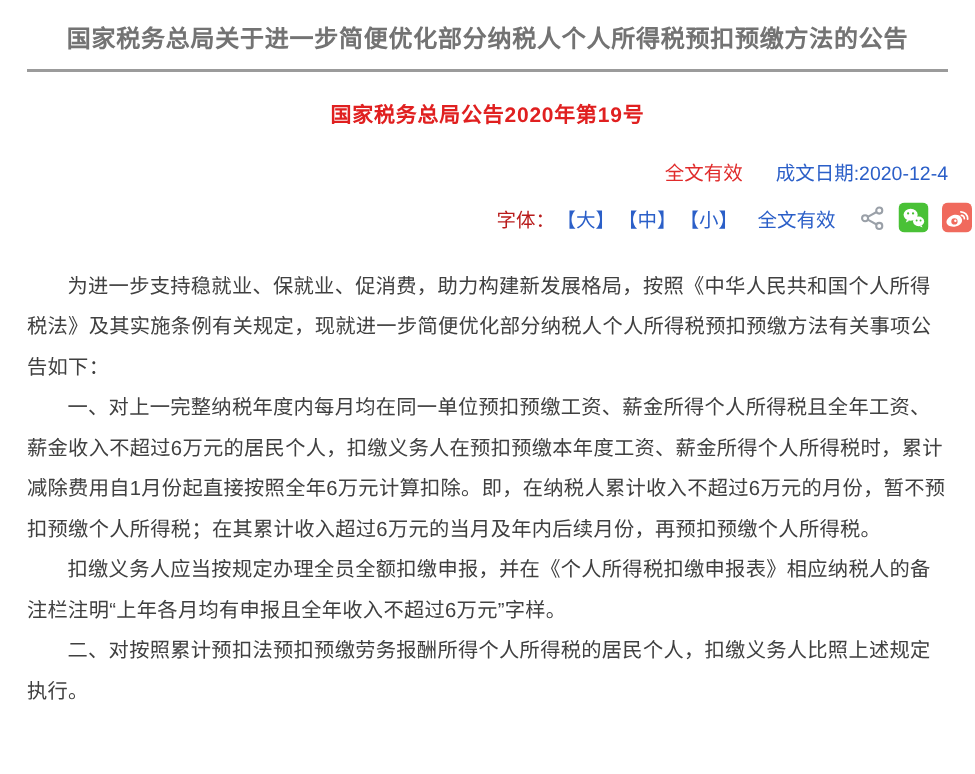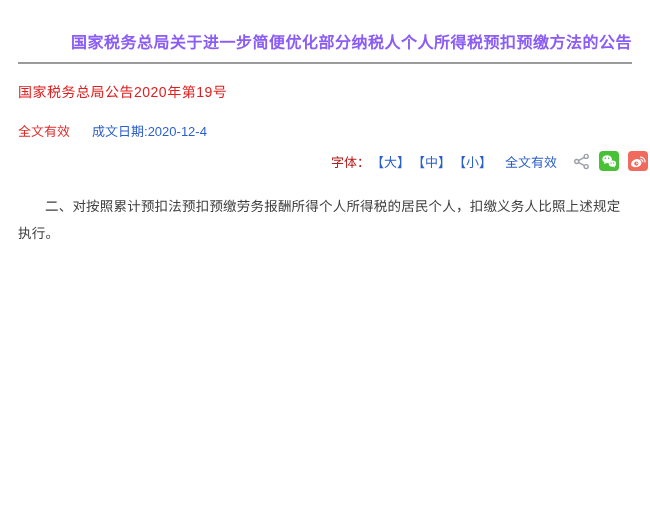--- a/index.html
+++ b/index.html
@@ -11,43 +11,44 @@
     font-family: "Liberation Sans", sans-serif;
     color: #404040;
   }
   .page {
     width: 650px;
     height: 516px;
     padding: 0 18px;
     background: #ffffff;
   }
   .title {
-    padding-top: 31px;
+    padding-top: 15px;
     font-size: 16px;
     line-height: 23px;
     font-weight: bold;
-    color: #8b5cf6;
-    text-align: right;
+    color: #737373;
+    text-align: center;
     letter-spacing: 0.5px;
   }
   .divider {
     margin-top: 8px;
     border-top: 2px solid #9b9b9b;
     height: 0;
   }
   .doc-number {
     margin-top: 17px;
     font-size: 14px;
-    font-weight: normal;
+    font-weight: bold;
     color: #e02020;
-    text-align: left;
+    text-align: center;
     letter-spacing: 0.5px;
   }
   .meta-row {
     margin-top: 23px;
+    text-align: right;
     font-size: 13px;
     line-height: 15px;
   }
   .meta-row .validity { color: #e02b2b; margin-right: 22px; }
   .meta-row .date { color: #2b5fc8; }
   .toolbar {
     margin-top: 11px;
     margin-right: -16px;
     height: 22px;
     display: flex;
@@ -132,17 +133,20 @@
         <path d="M13.3 11.2 c0.6 2.4 -1.6 4.6 -4.9 4.9 c-2.9 0.3 -5.3 -1 -5.4 -2.9 c-0.1 -2 2.1 -4.2 4.6 -4.9 c1.5 -0.4 3 -0.2 3.9 0.4 c0.9 0.6 1.5 1.5 1.8 2.5 Z" fill="#ffffff"></path>
         <circle cx="8.3" cy="12.6" r="2.1" fill="#f06a5d"></circle>
         <circle cx="8.9" cy="12.2" r="0.8" fill="#ffffff"></circle>
         <path d="M12.6 6.2 a4.6 4.6 0 0 1 4.5 4.8" fill="none" stroke="#ffffff" stroke-width="1.2" stroke-linecap="round"></path>
         <path d="M12.9 8.6 a2.1 2.1 0 0 1 2 2.2" fill="none" stroke="#ffffff" stroke-width="1.1" stroke-linecap="round"></path>
       </svg>
     </span>
   </div>
 
   <div class="article">
+    <p>为进一步支持稳就业、保就业、促消费，助力构建新发展格局，按照《中华人民共和国个人所得税法》及其实施条例有关规定，现就进一步简便优化部分纳税人个人所得税预扣预缴方法有关事项公告如下：</p>
+    <p>一、对上一完整纳税年度内每月均在同一单位预扣预缴工资、薪金所得个人所得税且全年工资、薪金收入不超过6万元的居民个人，扣缴义务人在预扣预缴本年度工资、薪金所得个人所得税时，累计减除费用自1月份起直接按照全年6万元计算扣除。即，在纳税人累计收入不超过6万元的月份，暂不预扣预缴个人所得税；在其累计收入超过6万元的当月及年内后续月份，再预扣预缴个人所得税。</p>
+    <p>扣缴义务人应当按规定办理全员全额扣缴申报，并在《个人所得税扣缴申报表》相应纳税人的备注栏注明“上年各月均有申报且全年收入不超过6万元”字样。</p>
     <p>二、对按照累计预扣法预扣预缴劳务报酬所得个人所得税的居民个人，扣缴义务人比照上述规定执行。</p>
 
   </div>
 
 </div>
 
 </body></html>

